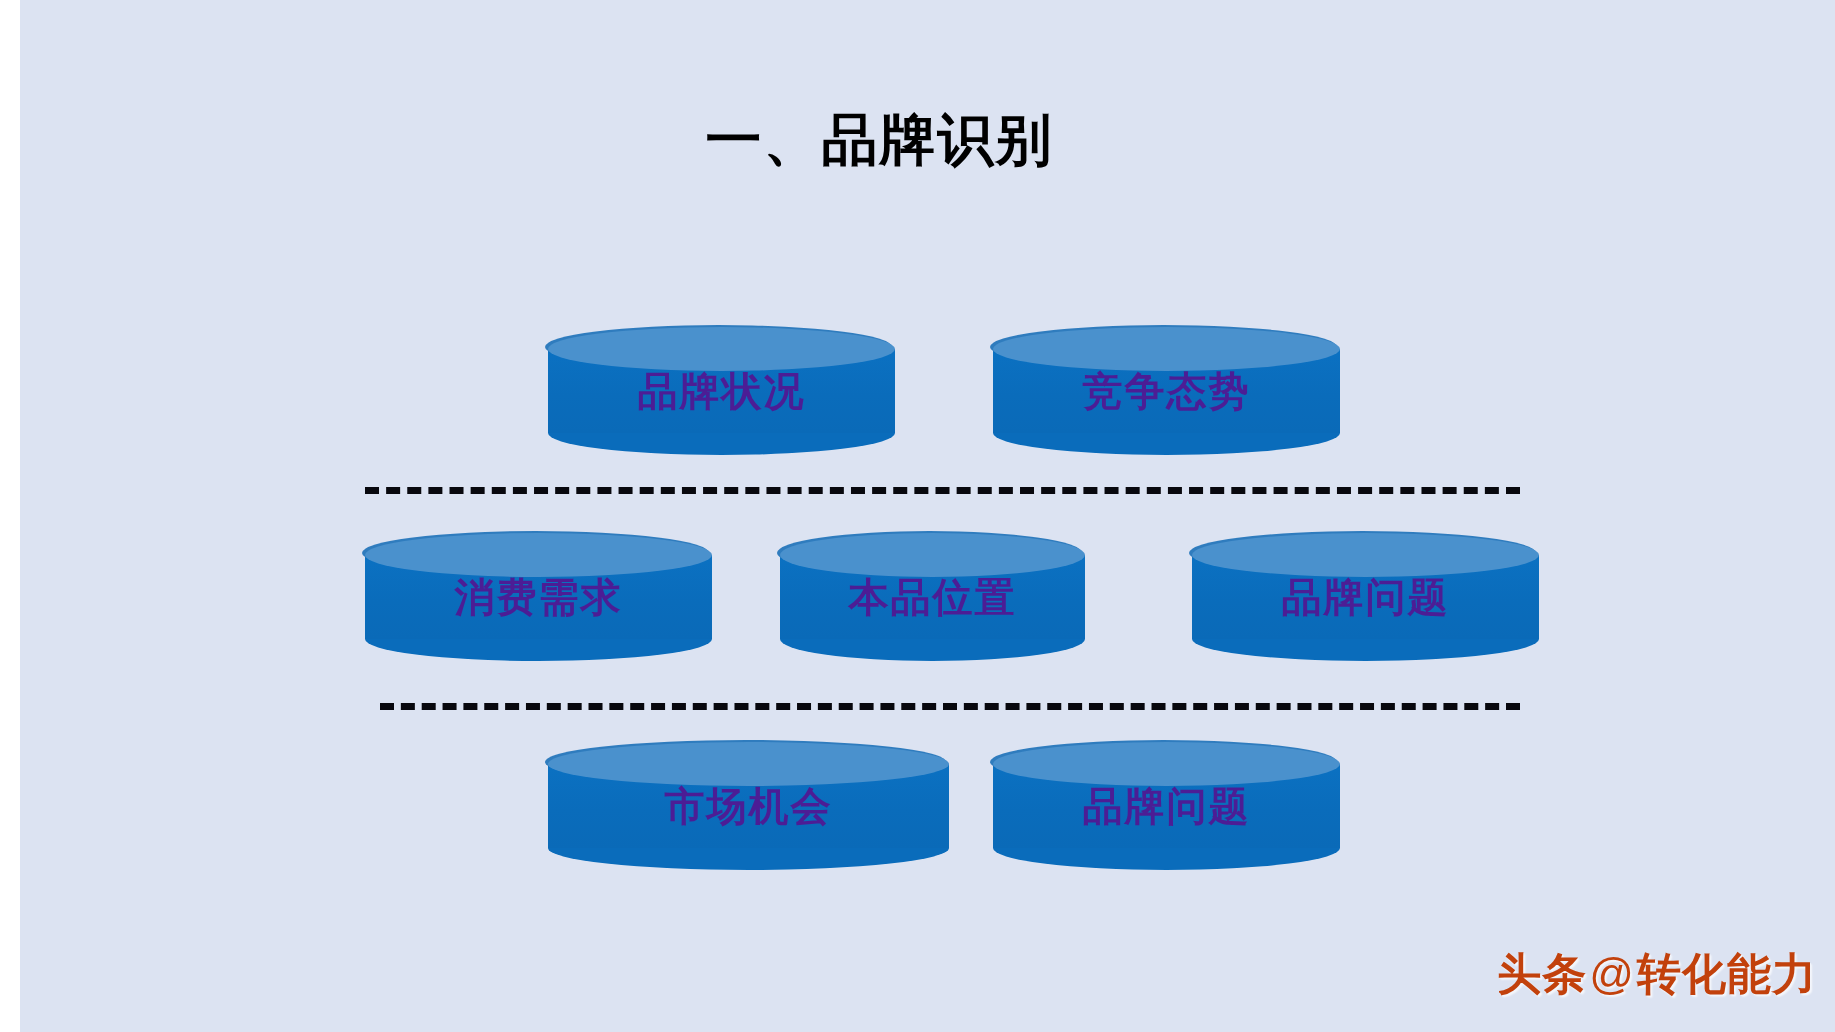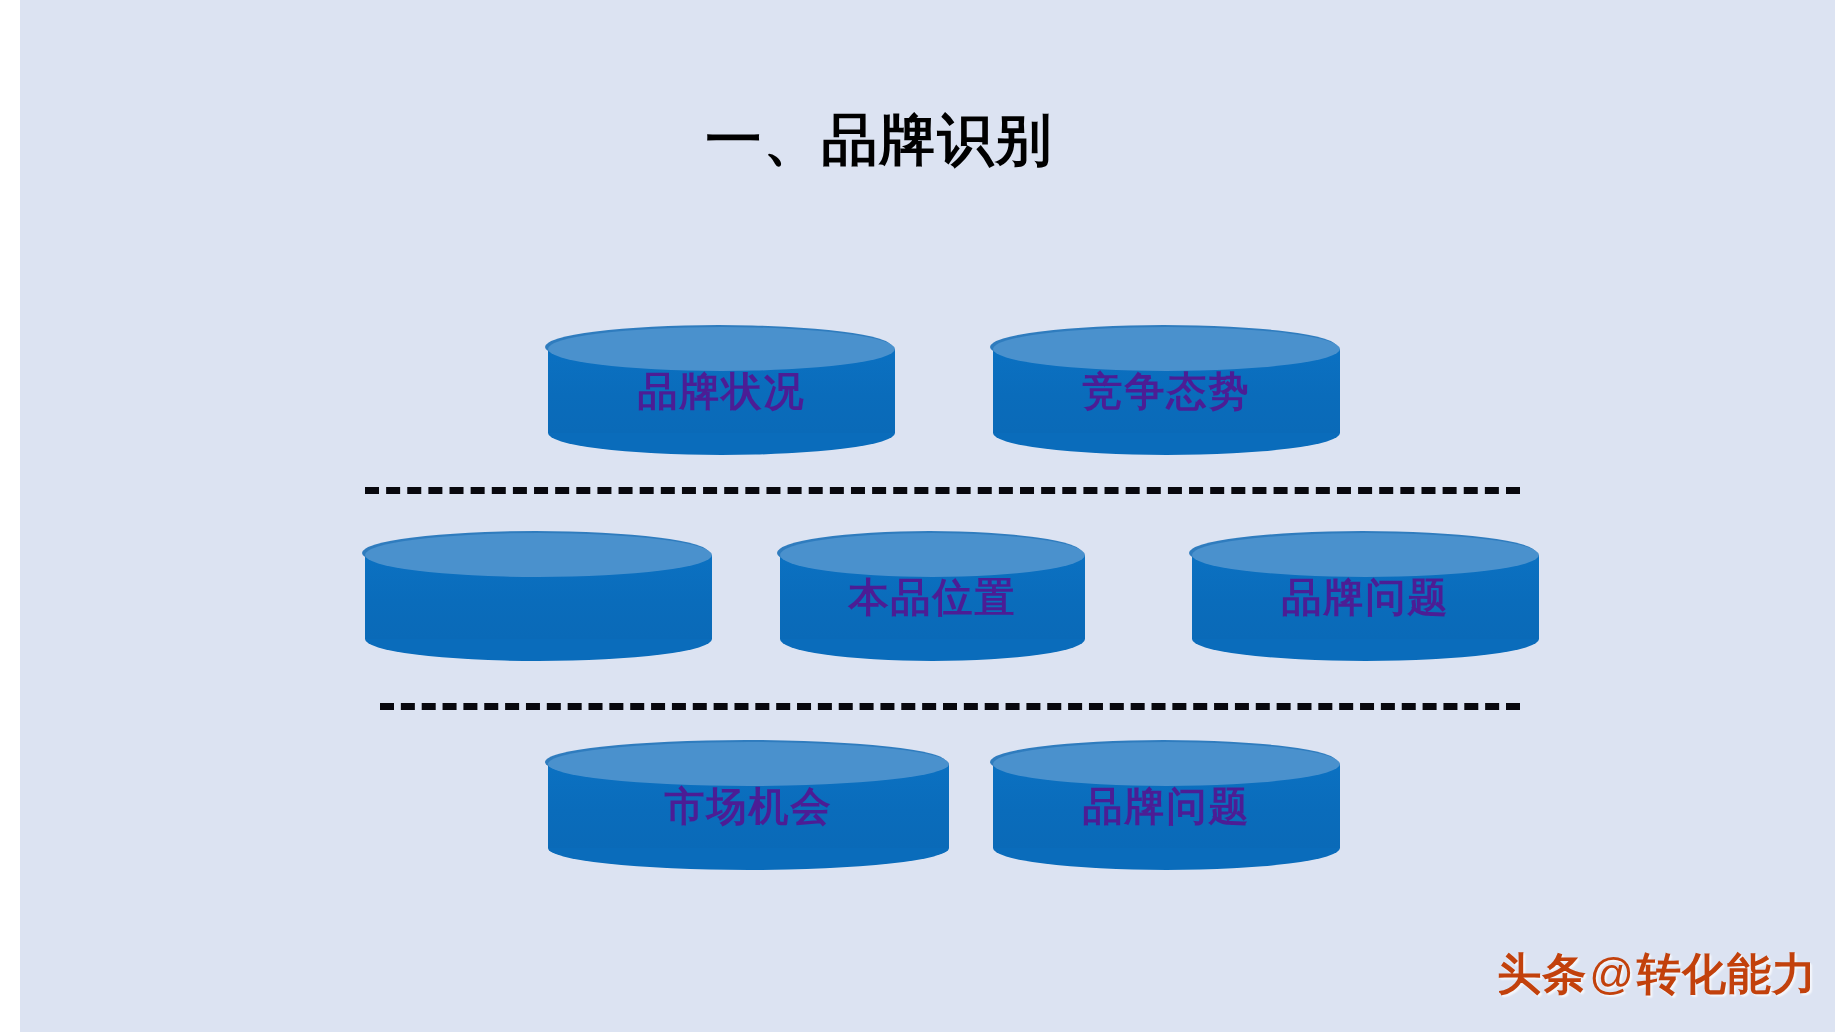--- a/index.html
+++ b/index.html
@@ -153,20 +153,21 @@
       <div class="cyl-label">竞争态势</div>
     </div>
 
     <div class="divider" style="left:345px; top:487px; width:1155px;"></div>
 
     <div class="cyl" style="left:345px; top:533px; width:347px; height:128px;">
       <div class="cyl-bottom"></div>
       <div class="cyl-body"></div>
       <div class="cyl-top-rim"></div>
       <div class="cyl-top"></div>
+      <div class="cyl-label">消费需求</div>
     </div>
 
     <div class="cyl" style="left:760px; top:533px; width:305px; height:128px;">
       <div class="cyl-bottom"></div>
       <div class="cyl-body"></div>
       <div class="cyl-top-rim"></div>
       <div class="cyl-top"></div>
       <div class="cyl-label">本品位置</div>
     </div>
 

